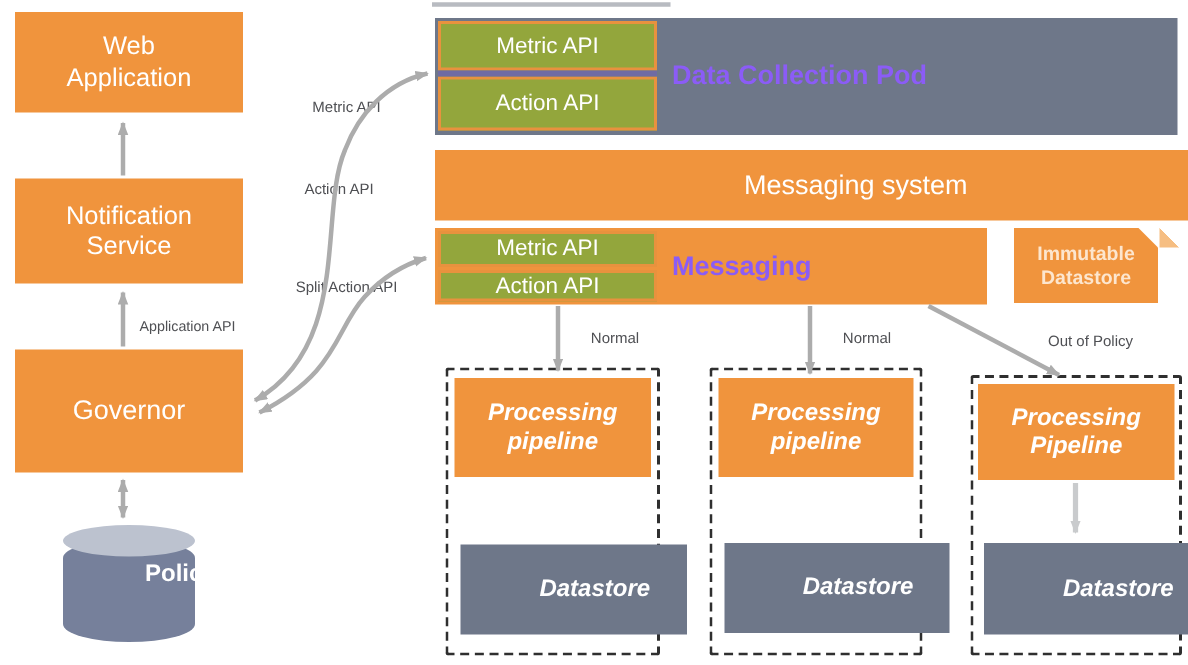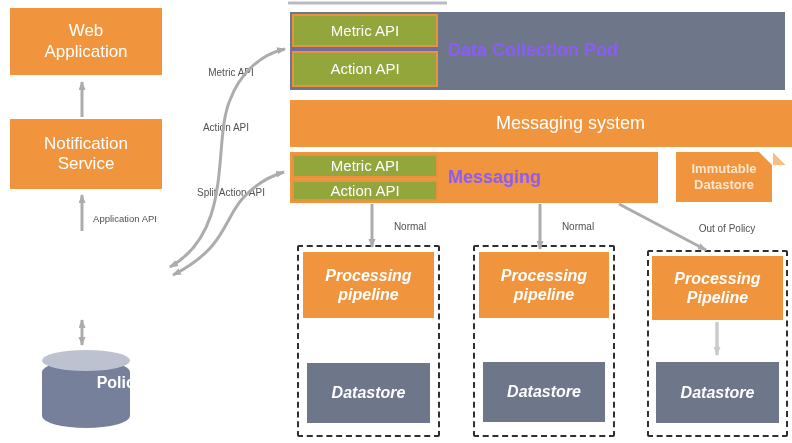--- a/index.html
+++ b/index.html
@@ -22,39 +22,40 @@
   .cyl-top{position:absolute;left:0;top:0;width:100%;height:21px;background:var(--cylinder_top);
     border-radius:50%;z-index:2;}
   .cyl-label{position:absolute;left:0;top:24px;width:100%;text-align:center;color:#fff;
     font-weight:bold;font-size:16px;line-height:1.15;z-index:3;margin-left:48px;}
   
   .dashed{position:absolute;border:2px dashed var(--dashed_border);box-sizing:border-box;
     background:#fff;z-index:2;border-radius:2px;font-style:italic;}
   .pp,.ds{position:absolute;display:flex;align-items:center;justify-content:center;
     text-align:center;color:#fff;font-weight:bold;line-height:1.2;}
   .pp{background:var(--orange);font-size:16px;}
-  .ds{background:var(--slate);font-size:16px;}
+  .ds{background:var(--slate);font-size:16px;padding-left:28px;}
   
   .note{position:absolute;background:var(--orange);z-index:2;
     clip-path:polygon(0 0,calc(100% - 13px) 0,100% 13px,100% 100%,0 100%);
     display:flex;align-items:center;justify-content:center;text-align:center;
     color:rgba(255,248,238,0.82);font-weight:bold;font-size:13px;line-height:1.25;}
   .note-fold{position:absolute;top:0;right:0;width:13px;height:13px;
     background:linear-gradient(225deg,transparent 50%,var(--fold) 50%);z-index:3;}
   svg.wires{position:absolute;left:0;top:0;z-index:5;pointer-events:none;}
 </style>
 </head>
 <body>
 
 <div id="canvas">
 
   <div class="box orange" style="left:10px;top:8px;width:152px;height:67px;font-size:17px;padding:0 24px;box-sizing:border-box;">Web Application</div>
 
   <div class="box orange" style="left:10px;top:119px;width:152px;height:70px;font-size:17px;padding:0 20px;box-sizing:border-box;">Notification Service</div>
 
+  <div class="box orange" style="left:10px;top:233px;width:152px;height:82px;font-size:18px;">Governor</div>
 
   <div class="cyl" style="left:42px;top:350px;width:88px;height:78px;">
     <div class="cyl-body"></div>
     <div class="cyl-top"></div>
     <div class="cyl-label">Policy DB</div>
   </div>
 
   <div class="box slate" style="left:290px;top:12px;width:495px;height:78px;"></div>
   <div class="bar-title" style="left:448px;top:40px;font-size:18px;">Data Collection Pod</div>
   <div class="box green" style="left:292px;top:14px;width:146px;height:33px;font-size:15px;">Metric API</div>

